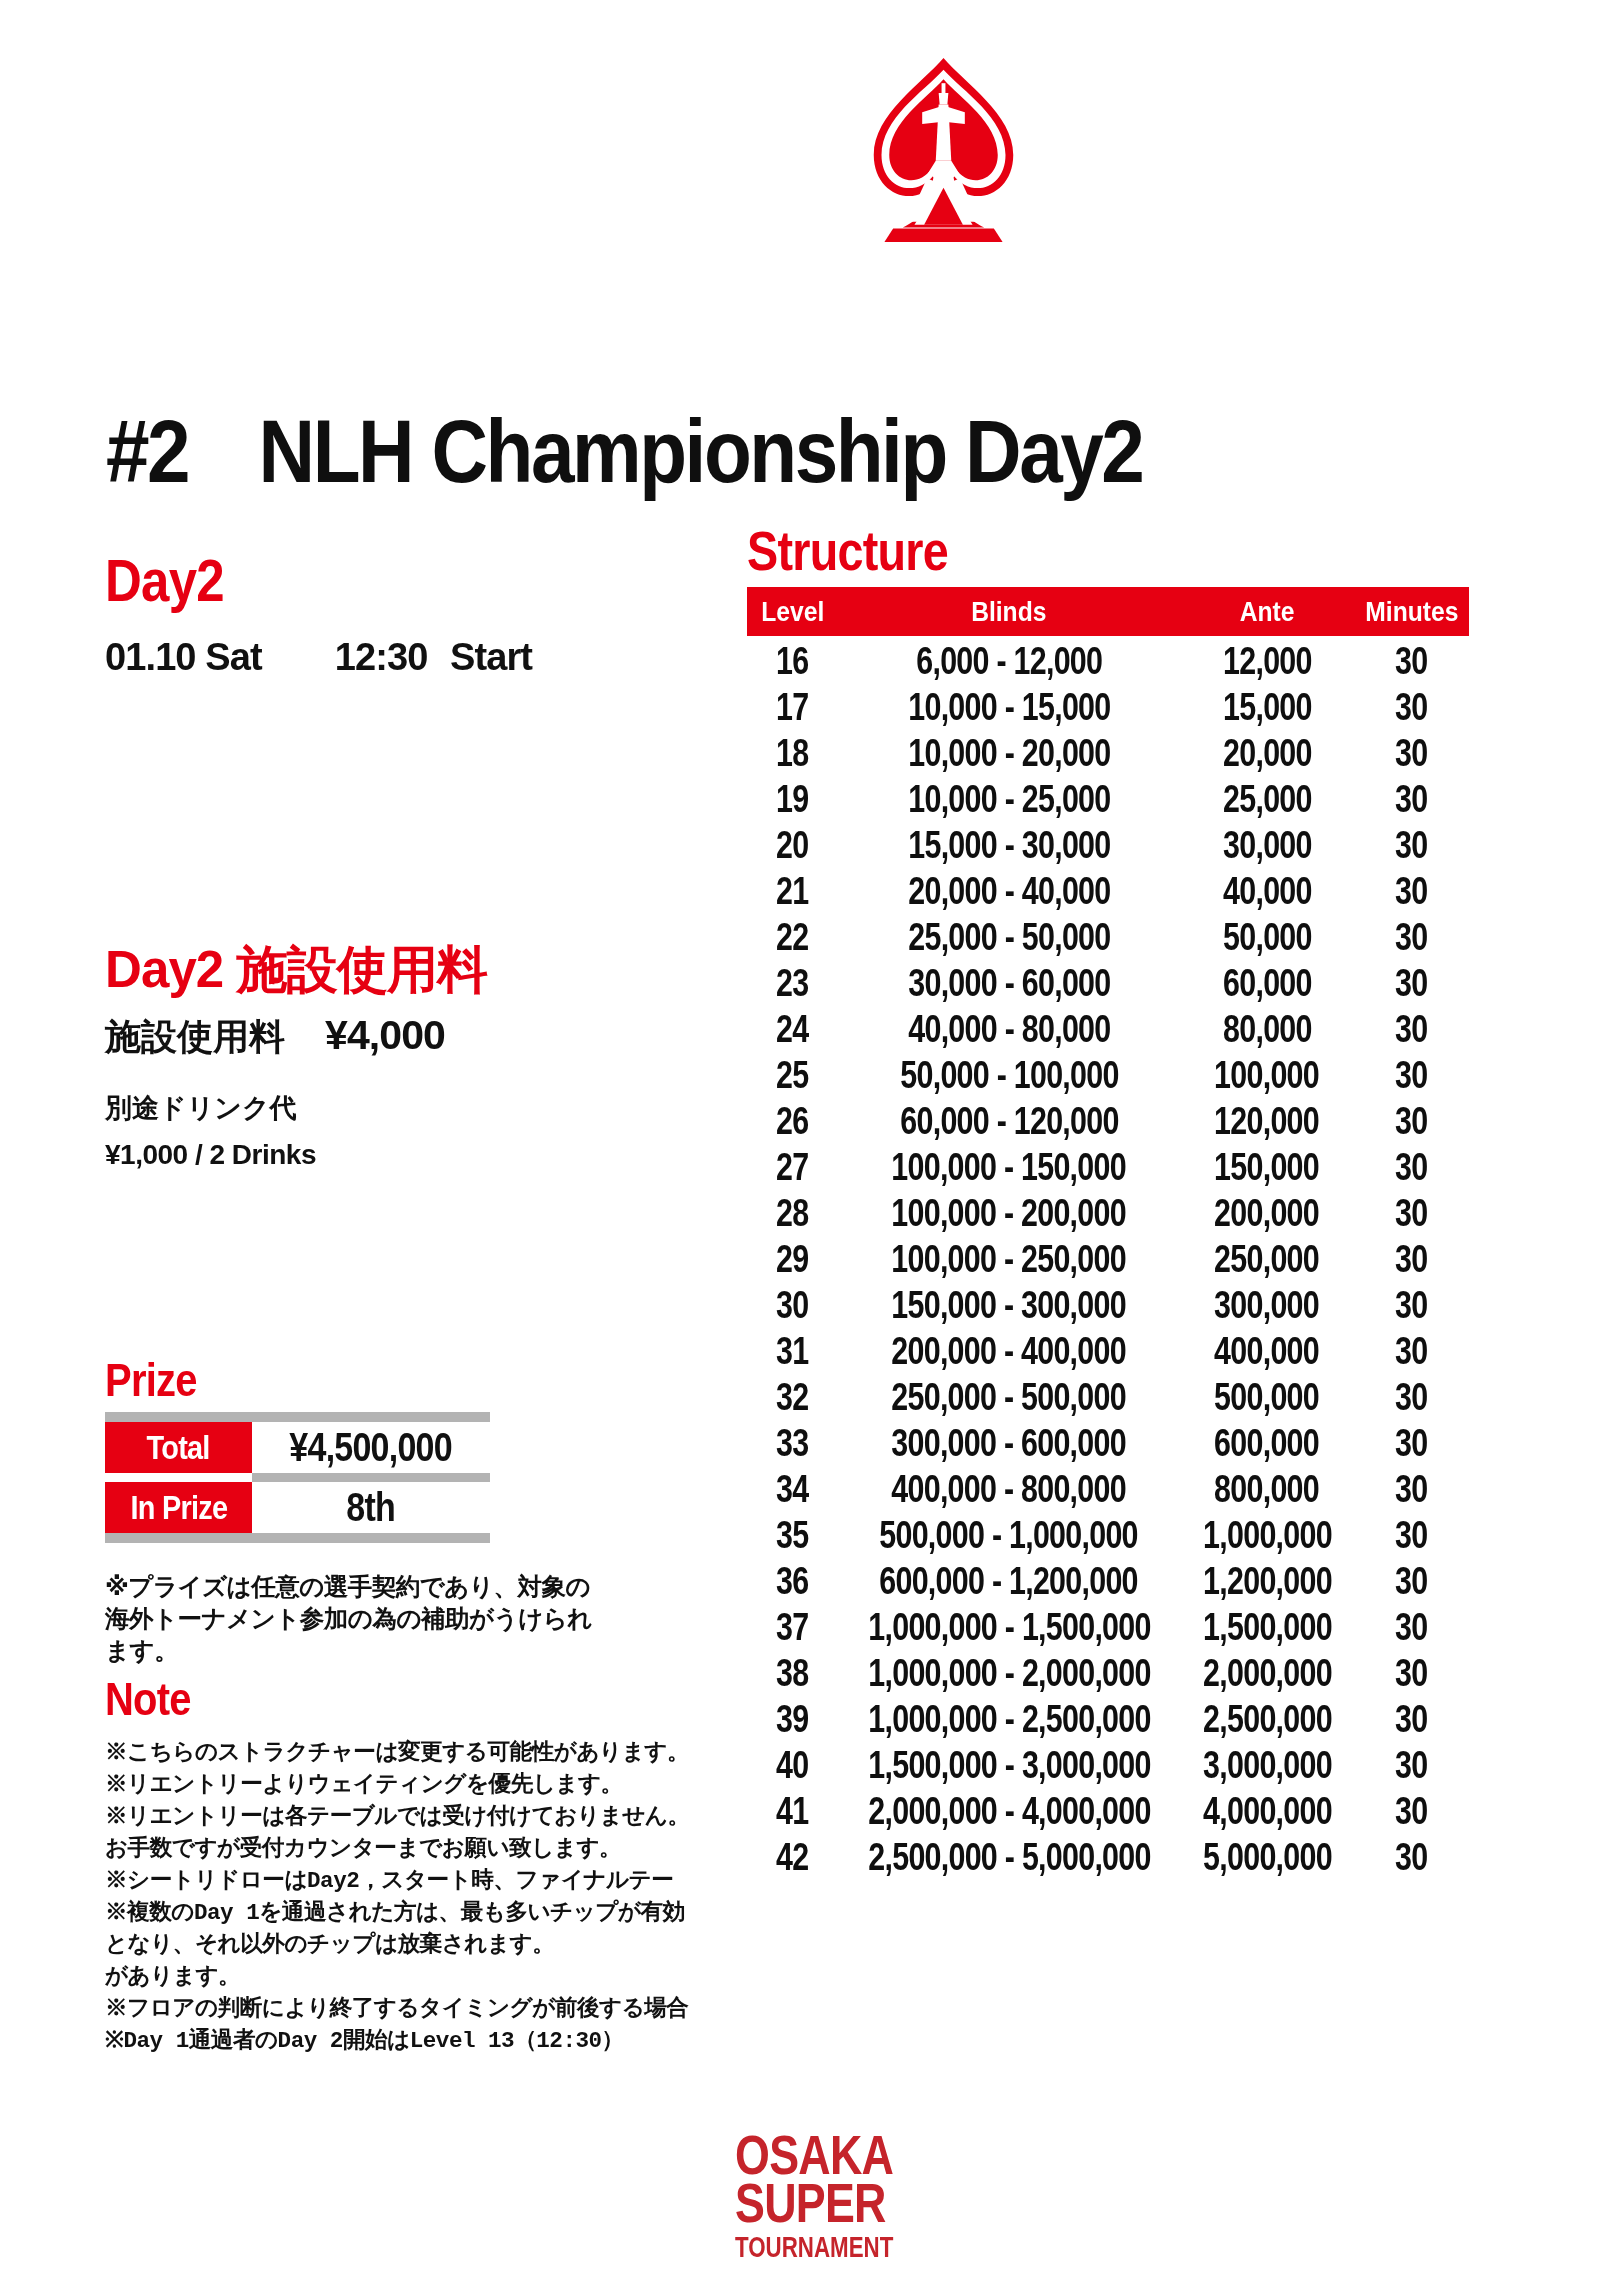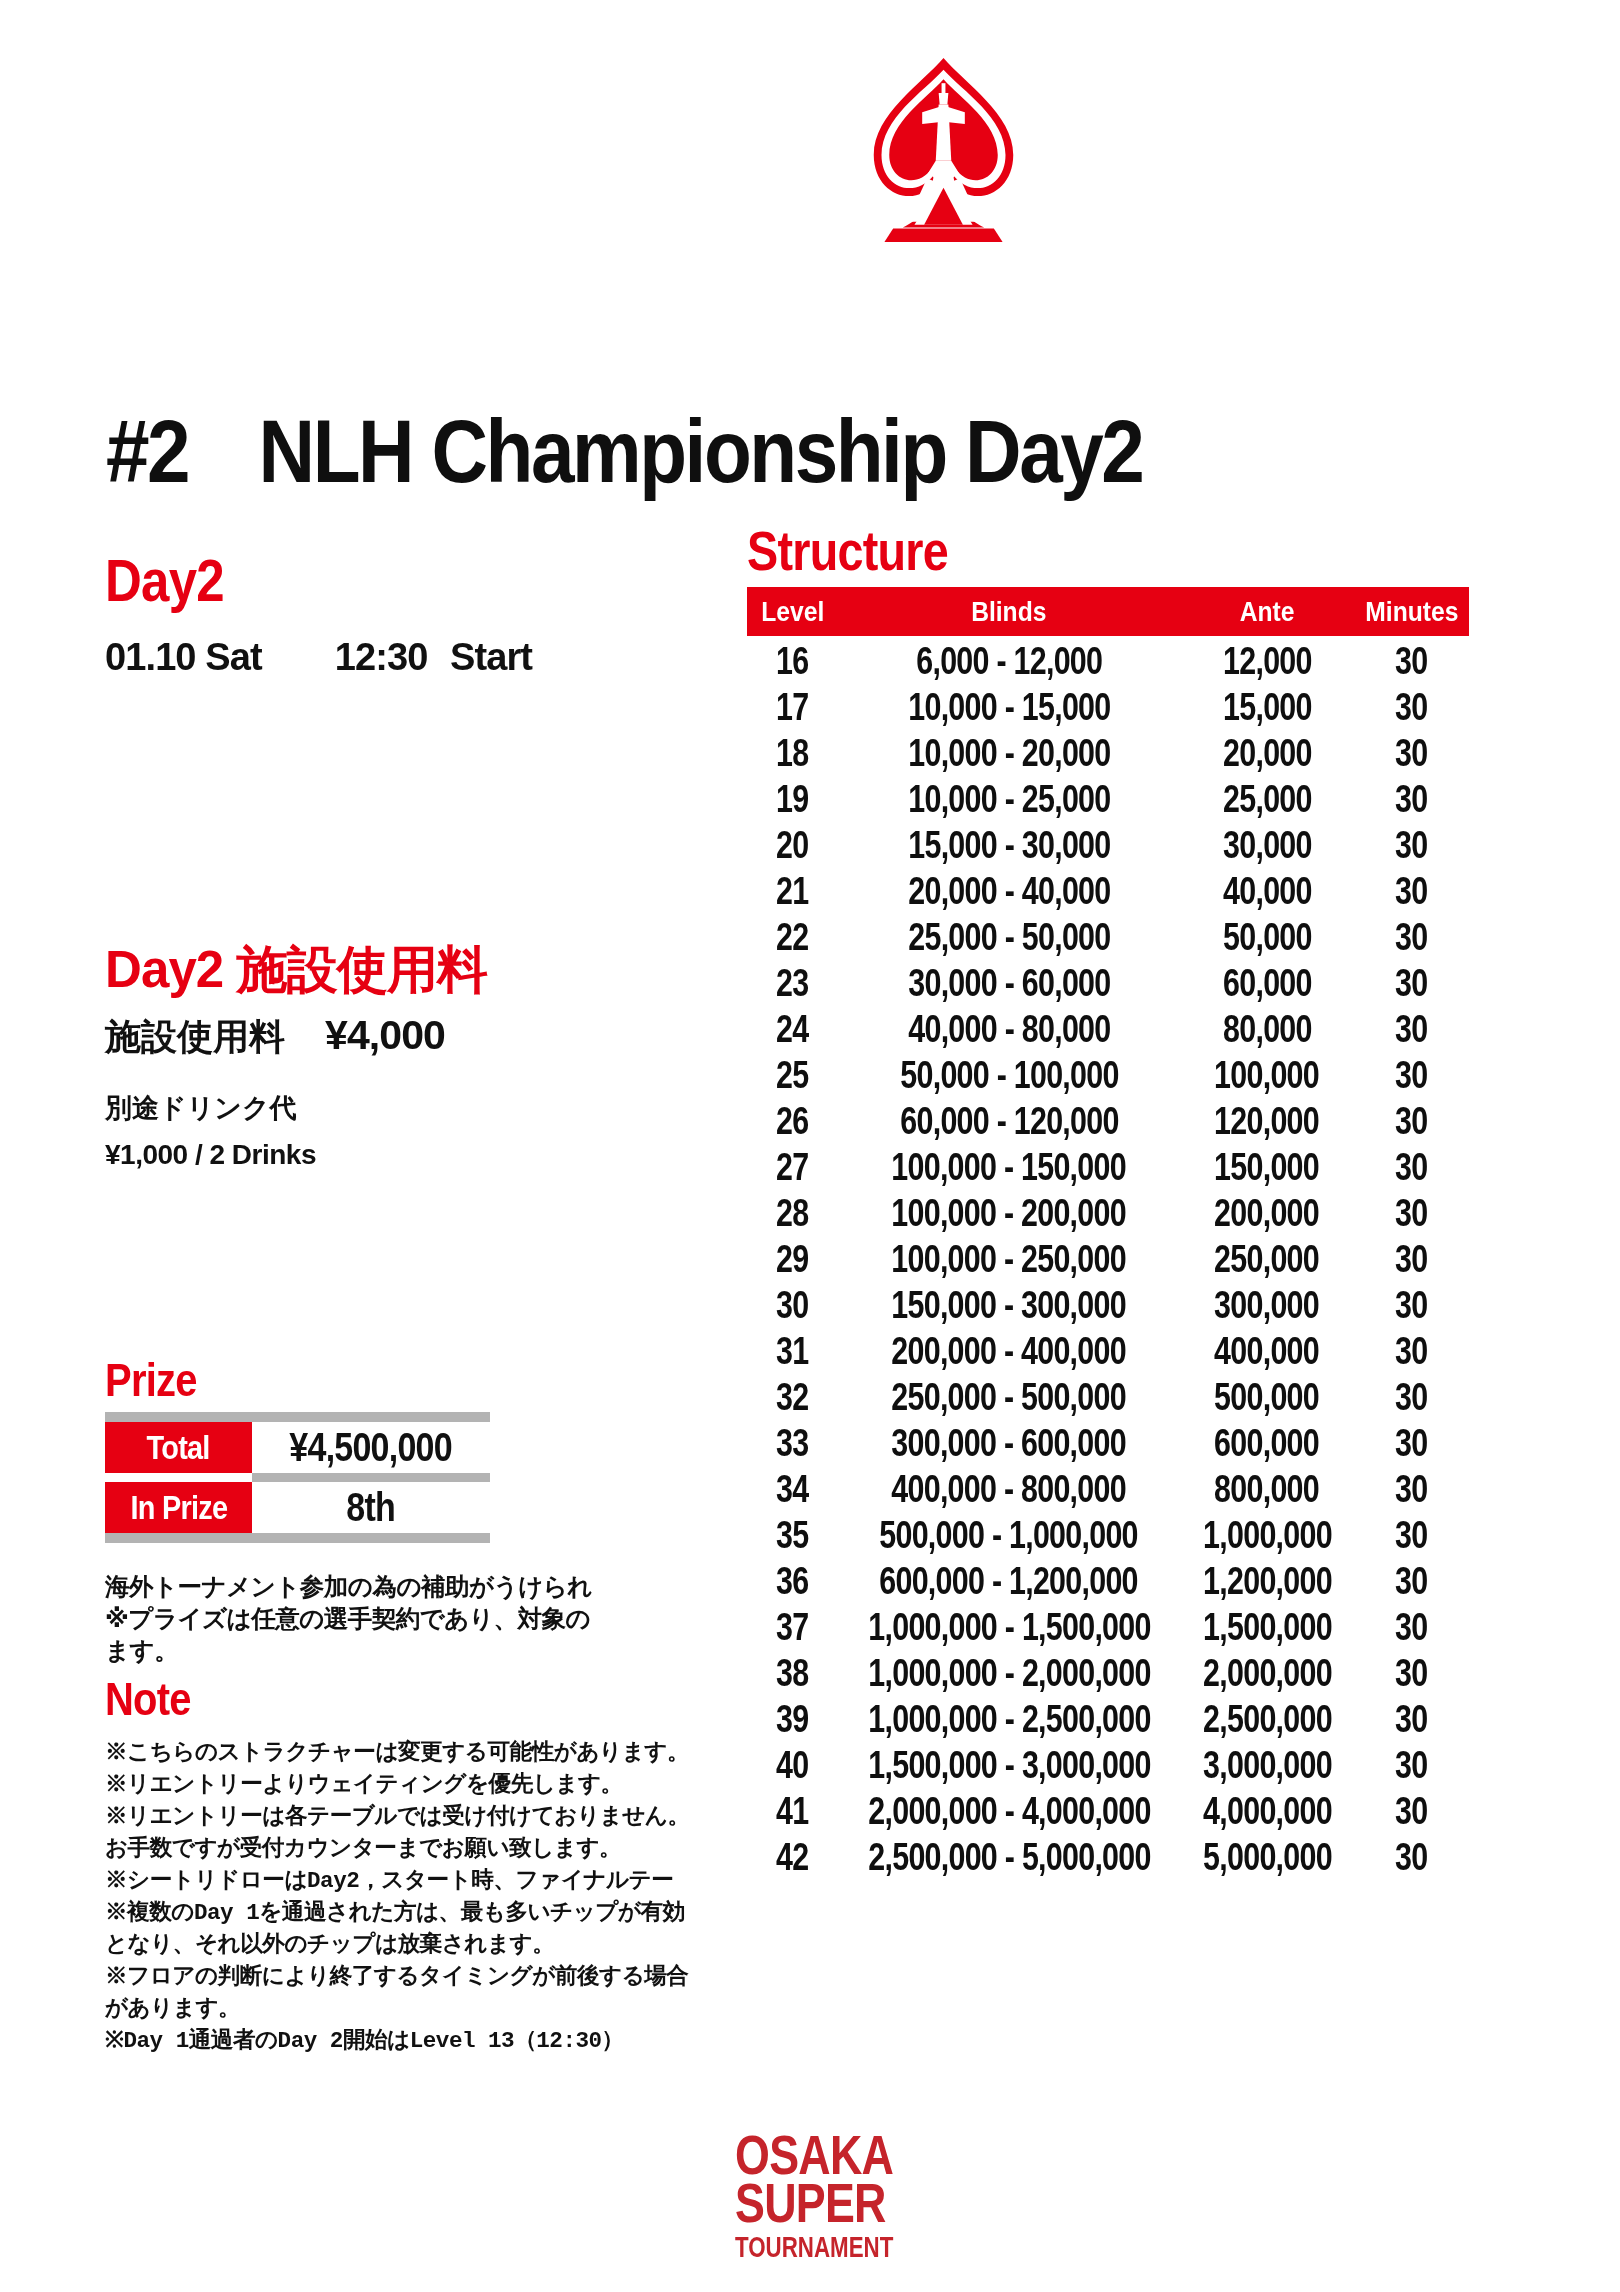--- a/index.html
+++ b/index.html
@@ -135,38 +135,38 @@
               <span>In Prize</span>
             </div>
             <div class="pvalue">
               <span>8th</span>
             </div>
           </div>
         </div>
       <div class="pbar"></div>
     </div>
     <div class="disclaimer">
+        <div><span>※プライズは任意の選手契約であり、対象の</span></div>
         <div><span>海外トーナメント参加の為の補助がうけられ</span></div>
-        <div><span>※プライズは任意の選手契約であり、対象の</span></div>
         <div><span>ます。</span></div>
       </div>
   </section>
 
   <section class="note-sec">
     <h2 class="red-h"><span class="cond">Note</span></h2>
     <div class="note-lines">
         <div><span>※こちらのストラクチャーは変更する可能性があります。</span></div>
         <div><span>※リエントリーよりウェイティングを優先します。</span></div>
         <div><span>※リエントリーは各テーブルでは受け付けておりません。</span></div>
         <div><span>お手数ですが受付カウンターまでお願い致します。</span></div>
         <div><span>※シートリドローはDay2，スタート時、ファイナルテー</span></div>
         <div><span>※複数のDay 1を通過された方は、最も多いチップが有効</span></div>
         <div><span>となり、それ以外のチップは放棄されます。</span></div>
+        <div><span>があります。</span></div>
         <div><span>※フロアの判断により終了するタイミングが前後する場合</span></div>
-        <div><span>があります。</span></div>
         <div><span>※Day 1通過者のDay 2開始はLevel 13（12:30）</span></div>
       </div>
   </section>
 
   <h2 class="red-h structure-h"><span class="cond">Structure</span></h2>
   <div class="structure-table">
     <div class="sheader">
         <div class="scell sc0">
           <span>Level</span>
         </div>

